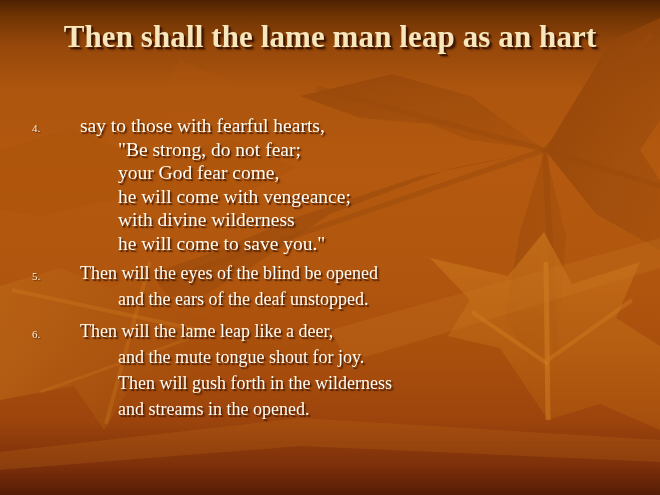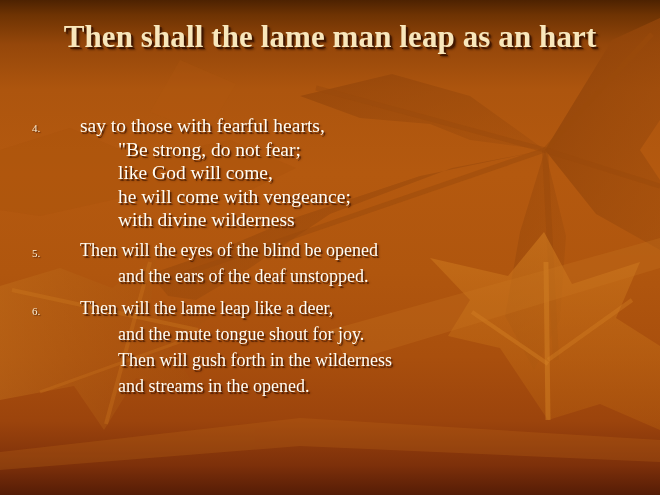--- a/index.html
+++ b/index.html
@@ -175,23 +175,24 @@
   </div>
 
   <div id="body-block">
 
     <div class="list-item item4">
       <div class="item-number n4">4.</div>
       <div class="item-body">
         <ul class="lines">
           <li>say to those with fearful hearts,</li>
           <li class="ind">"Be strong, do not fear;</li>
-          <li class="ind">like God will come,</li>
+          <li class="ind">your God fear come,</li>
           <li class="ind">he will come with vengeance;</li>
           <li class="ind">with divine wilderness</li>
+          <li class="ind">he will come to save you."</li>
         </ul>
       </div>
     </div>
 
     <div class="list-item item5">
       <div class="item-number n5">5.</div>
       <div class="item-body">
         <ul class="lines">
           <li>Then will the eyes of the blind be opened</li>
           <li class="ind">and the ears of the deaf unstopped.</li>

